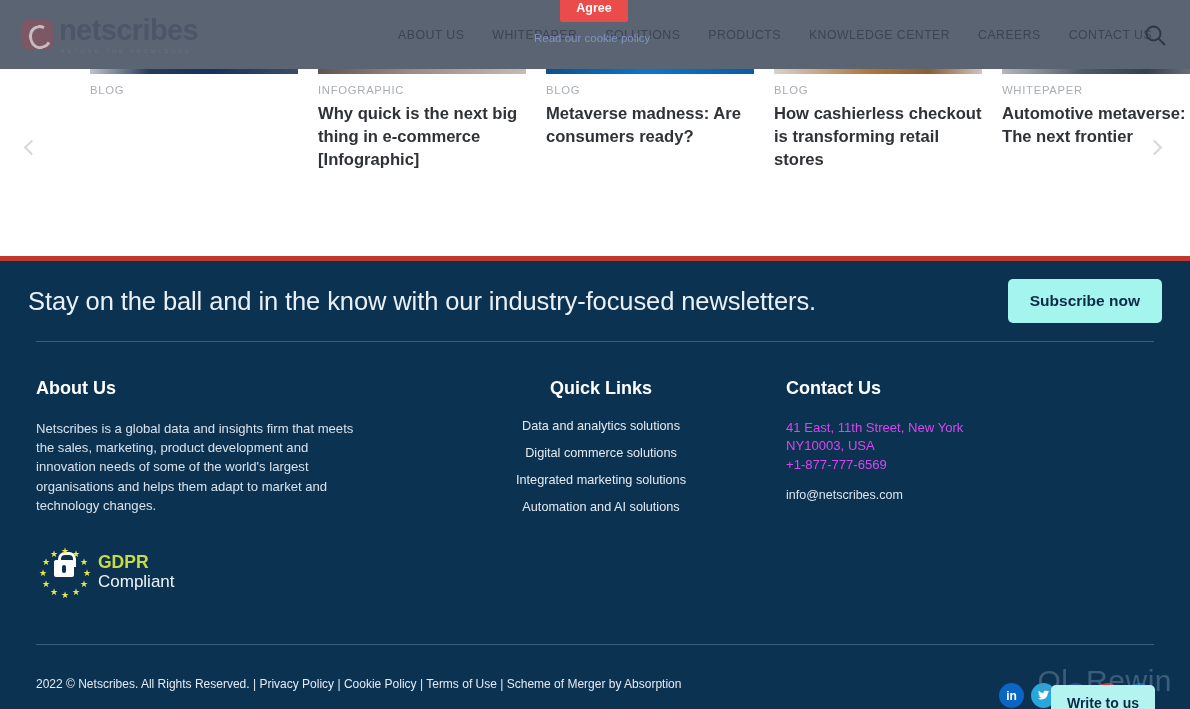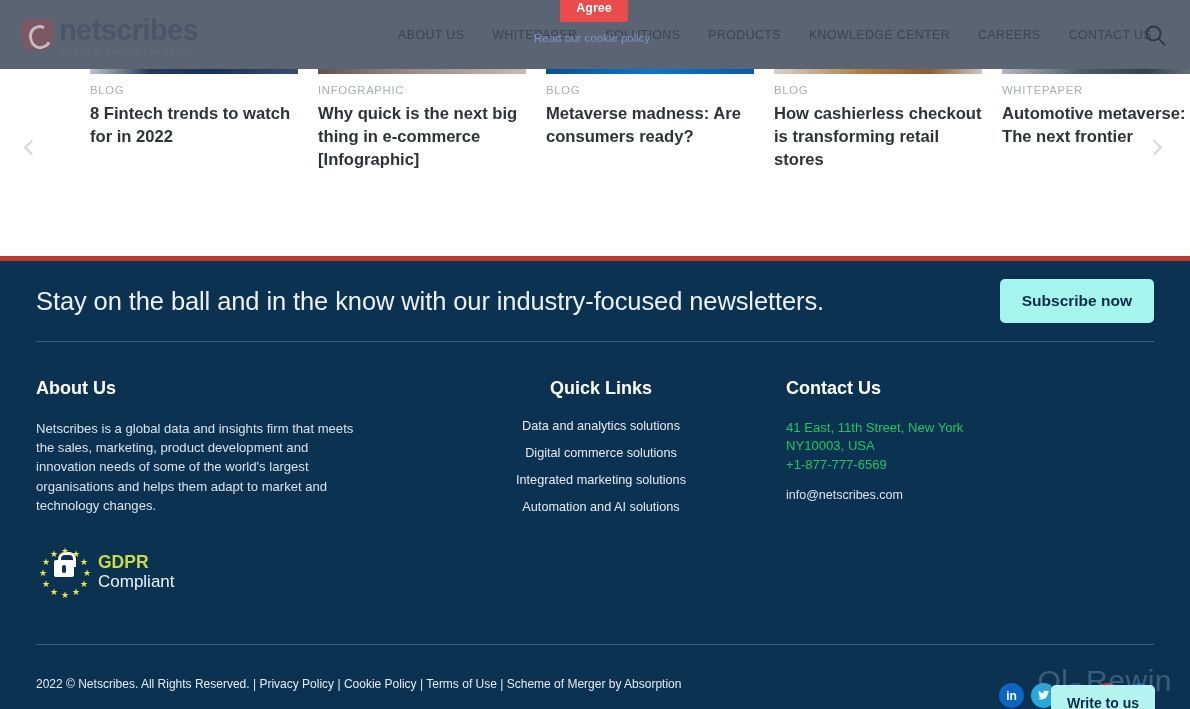--- a/index.html
+++ b/index.html
@@ -101,21 +101,21 @@
   .car-arrow.prev span { transform: rotate(-135deg); margin: 7px 0 0 8px; }
   .car-arrow.next span { transform: rotate(45deg); margin: 7px 0 0 3px; }
 
   
   .footer-rule { position: absolute; top: 256px; left: 0; width: 1190px; height: 5px; background: #c0392f; }
   .footer {
     position: absolute; top: 261px; left: 0; width: 1190px; height: 448px;
     background: #0c3252;
   }
   .newsletter {
-    position: relative; margin: 0 36px; height: 80px;
+    position: relative; margin: 0 28px; height: 80px;
     display: flex; align-items: center; justify-content: space-between;
   }
   .newsletter-text {
     font-size: 25.5px; color: #e9f1f6; font-weight: 400;
     letter-spacing: -0.1px;
   }
   .subscribe-btn {
     background: #a5f5ef; color: #0c2a45;
     font-size: 15.5px; font-weight: 700;
     border: none; border-radius: 5px;
@@ -158,21 +158,21 @@
   .gdpr-star {
     position: absolute; color: #e8e84a; font-size: 9px; line-height: 1;
   }
   .gdpr-txt { margin-left: 6px; }
   .gdpr-1 { font-size: 17.5px; font-weight: 700; color: #c9db43; line-height: 1.12; }
   .gdpr-2 { font-size: 17px; font-weight: 400; color: #eef4f8; line-height: 1.12; }
 
   .qlink {
     font-size: 12.7px; color: #e3ebf1; margin-bottom: 13px; cursor: pointer;
   }
-  .contact-line { font-size: 13.1px; color: #22c55e; line-height: 1.4; }
+  .contact-line { font-size: 13.1px; color: #d946ef; line-height: 1.4; }
   .contact-mail { font-size: 12.5px; color: #dbe5ed; margin-top: 14px; cursor: pointer; }
 
   .bottom-rule { position: absolute; left: 36px; right: 36px; top: 383px; height: 1px; background: #3c5e7a; }
   .copyright {
     position: absolute; left: 36px; top: 416px;
     font-size: 12px; color: #e4ebf1;
   }
   .copyright a { color: #e4ebf1; text-decoration: none; cursor: pointer; }
 
   .socials { position: absolute; right: 38px; top: 410px; display: flex; gap: 7px; }
@@ -235,21 +235,20 @@
 
   <div class="cookie-agree">Agree</div>
   <div class="cookie-policy-link">Read our cookie policy</div>
 
   <div class="carousel">
     <div class="cards">
 
       <div class="card">
         <div class="card-img" style="background:linear-gradient(100deg,#c9cdd2 0%,#243b5c 30%,#16325b 60%,#3b4e66 100%);"></div>
         <div class="card-kicker">BLOG</div>
-        <div class="card-title">8 Fintech trends to watch for in 2022</div>
       </div>
 
       <div class="card">
         <div class="card-img" style="background:linear-gradient(100deg,#5d524d 0%,#9b8b82 45%,#c6bab2 100%);"></div>
         <div class="card-kicker">INFOGRAPHIC</div>
         <div class="card-title">Why quick is the next big thing in e-commerce [Infographic]</div>
       </div>
 
       <div class="card">
         <div class="card-img" style="background:linear-gradient(100deg,#0a4f8f 0%,#0b76cd 50%,#0a5ba5 100%);"></div>

